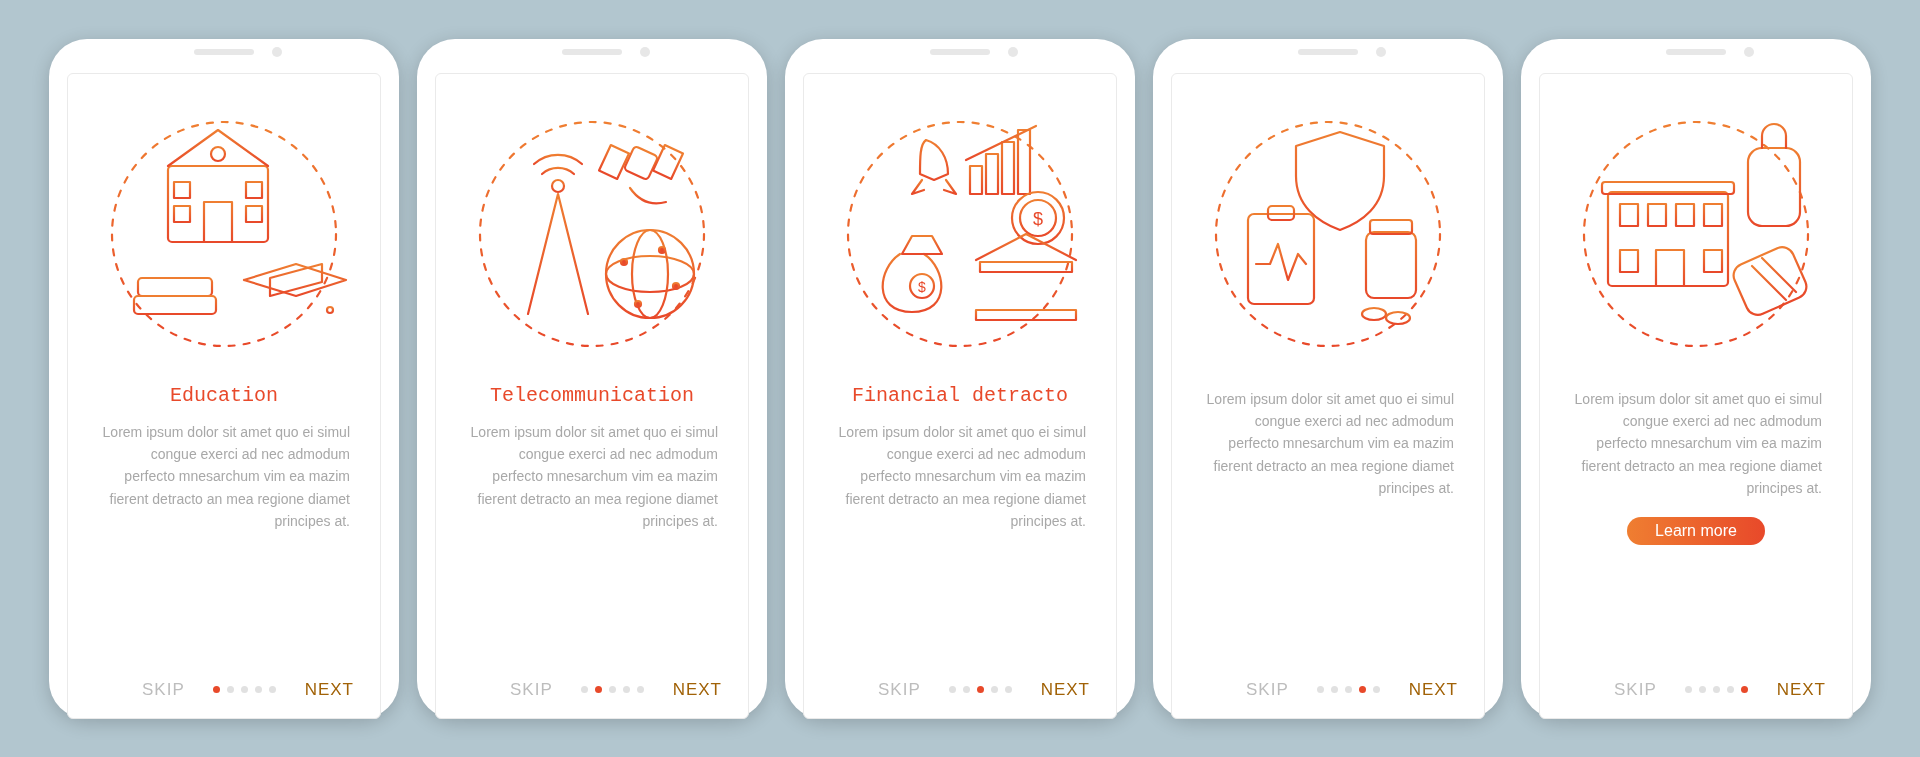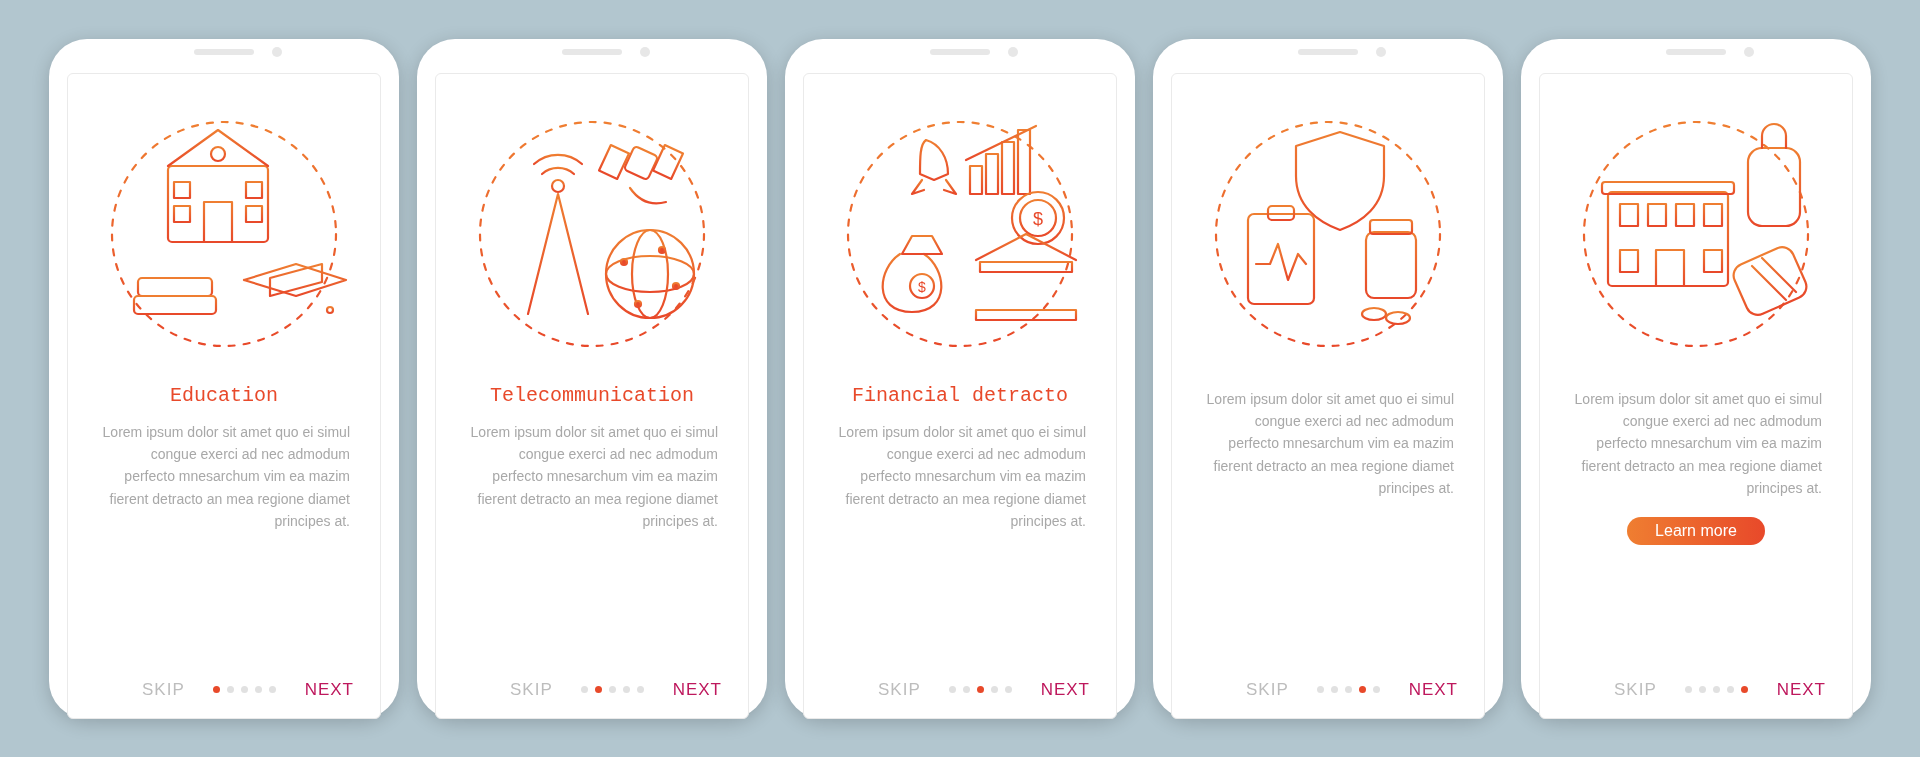--- a/index.html
+++ b/index.html
@@ -93,21 +93,21 @@
 }
 .nav {
   margin-top: auto;
   display: flex;
   align-items: center;
   justify-content: space-between;
   padding-top: 14px;
   margin-left: 48px;
 }
 .skip { color: #bdbdbd; font-size: 17px; letter-spacing: 1px; cursor: pointer; }
-.next { color: #be185d; font-size: 17px; letter-spacing: 1px; cursor: pointer; }
+.next { color: #a16207; font-size: 17px; letter-spacing: 1px; cursor: pointer; }
 .dots { display: flex; gap: 7px; }
 .dot { width: 7px; height: 7px; border-radius: 50%; background: #e1e1e1; }
 .dot.active { background: #e8492a; }
 
 .ln { fill: none; stroke-width: 2.2; stroke-linecap: round; stroke-linejoin: round; }
 </style>
 </head>
 <body>
 
 <div class="phone">

